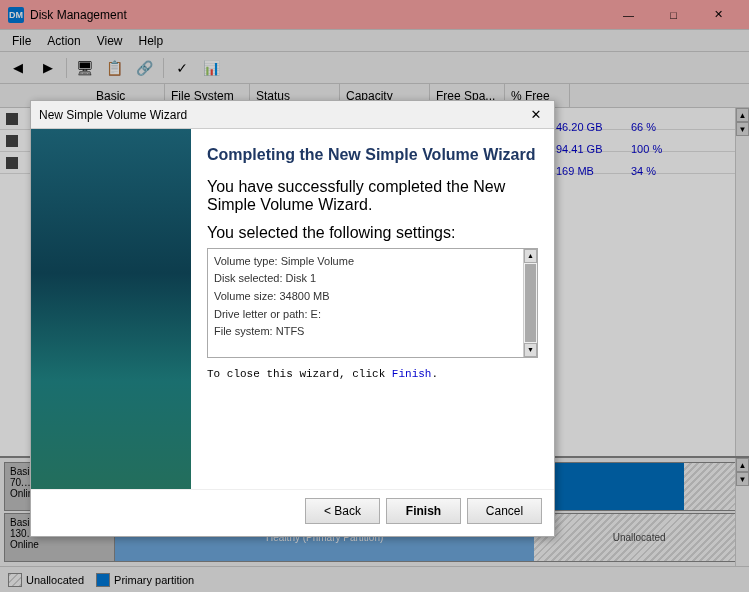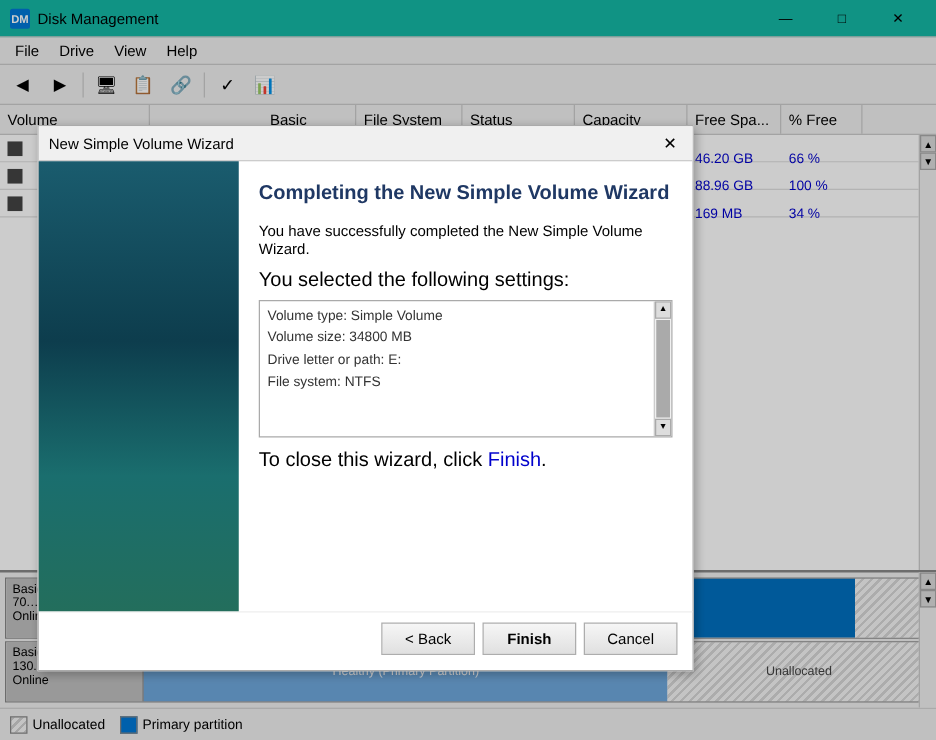--- a/index.html
+++ b/index.html
@@ -7,21 +7,21 @@
       font-family: 'Segoe UI', Tahoma, sans-serif;
       font-size: 12px;
       background: #f0f0f0;
       width: 749px;
       height: 592px;
       overflow: hidden;
     }
 
     
     .title-bar {
-      background: #14b8a6;
+      background: #fca5a5;
       height: 30px;
       display: flex;
       align-items: center;
       padding: 0 8px;
       border-bottom: 1px solid #ccc;
     }
     .title-bar-icon {
       width: 16px;
       height: 16px;
       margin-right: 6px;
@@ -194,21 +194,21 @@
       padding: 16px;
     }
     .dialog-title {
       font-size: 16px;
       font-weight: bold;
       color: #1f3864;
       margin-bottom: 12px;
       line-height: 1.3;
     }
     .dialog-desc {
-      font-size: 12px;
+      font-size: 16px;
       margin-bottom: 10px;
     }
     .dialog-settings-label {
       font-size: 16px;
       margin-bottom: 6px;
     }
     .settings-box {
       border: 1px solid #aaa;
       height: 110px;
       overflow: hidden;
@@ -236,22 +236,23 @@
       border: 1px solid #aaa;
       display: flex; align-items: center; justify-content: center;
       font-size: 7px; cursor: pointer;
     }
     .sb-thumb {
       flex: 1;
       background: #aaa;
       margin: 1px;
     }
     .dialog-finish-text {
-      font-size: 16px;
+      font-size: 11px;
       margin-bottom: 12px;
+      font-family: Liberation Mono, monospace;
     }
     .dialog-buttons {
       display: flex;
       justify-content: flex-end;
       gap: 6px;
       padding: 8px 12px 12px;
       border-top: 1px solid #eee;
     }
     .dlg-btn {
       width: 75px;
@@ -281,39 +282,38 @@
   <span class="title-bar-text">Disk Management</span>
   <div class="title-bar-controls">
     <button class="title-btn">—</button>
     <button class="title-btn">□</button>
     <button class="title-btn close">✕</button>
   </div>
 </div>
 
 <div class="menu-bar">
   <span class="menu-item">File</span>
-  <span class="menu-item">Drive</span>
+  <span class="menu-item">Action</span>
   <span class="menu-item">View</span>
   <span class="menu-item">Help</span>
 </div>
 
 <div class="toolbar">
   <button class="tb-btn">◀</button>
   <button class="tb-btn">▶</button>
   <div class="tb-separator"></div>
   <button class="tb-btn" style="font-size:14px;">🖥</button>
   <button class="tb-btn" style="font-size:14px;">📋</button>
   <button class="tb-btn" style="font-size:14px;">🔗</button>
   <div class="tb-separator"></div>
   <button class="tb-btn" style="font-size:14px;">✓</button>
   <button class="tb-btn" style="font-size:14px;">📊</button>
 </div>
 
 <div class="table-header">
-  <div class="th-cell col-volume">Volume</div>
   <div class="th-cell col-layout">Layout</div>
   <div class="th-cell col-type">Basic</div>
   <div class="th-cell col-fs">File System</div>
   <div class="th-cell col-status">Status</div>
   <div class="th-cell col-capacity">Capacity</div>
   <div class="th-cell col-freespa">Free Spa...</div>
   <div class="th-cell col-pcfree">% Free</div>
 </div>
 
 <div style="display:flex; height: calc(592px - 30px - 22px - 32px - 24px - 26px - 110px); background:white;">
@@ -334,21 +334,21 @@
     </div>
     <div class="vol-row">
       <div class="vol-cell col-volume">
           <div class="vol-icon" style="background:#444;"></div>
         </div>
       <div class="vol-cell col-layout"></div>
       <div class="vol-cell col-type"></div>
       <div class="vol-cell col-fs"></div>
       <div class="vol-cell col-status"></div>
       <div class="vol-cell col-capacity"></div>
-      <div class="vol-cell col-freespa free-space-blue">88.96 GB</div>
+      <div class="vol-cell col-freespa free-space-blue">94.41 GB</div>
       <div class="vol-cell col-pcfree free-space-blue">100 %</div>
     </div>
     <div class="vol-row">
       <div class="vol-cell col-volume">
           <div class="vol-icon" style="background:#444;"></div>
         </div>
       <div class="vol-cell col-layout"></div>
       <div class="vol-cell col-type"></div>
       <div class="vol-cell col-fs"></div>
       <div class="vol-cell col-status"></div>
@@ -422,20 +422,21 @@
       <div class="dialog-sidebar"></div>
 
       <div class="dialog-content">
         <div class="dialog-title">Completing the New Simple Volume Wizard</div>
         <p class="dialog-desc">You have successfully completed the New Simple Volume Wizard.</p>
         <p class="dialog-settings-label">You selected the following settings:</p>
 
         <div class="settings-box">
           <div class="settings-content">
             <div>Volume type: Simple Volume</div>
+            <div>Disk selected: Disk 1</div>
             <div>Volume size: 34800 MB</div>
             <div>Drive letter or path: E:</div>
             <div>File system: NTFS</div>
 
           </div>
           <div class="settings-scrollbar">
             <div class="sb-arrow">▲</div>
             <div class="sb-thumb"></div>
             <div class="sb-arrow">▼</div>
           </div>

